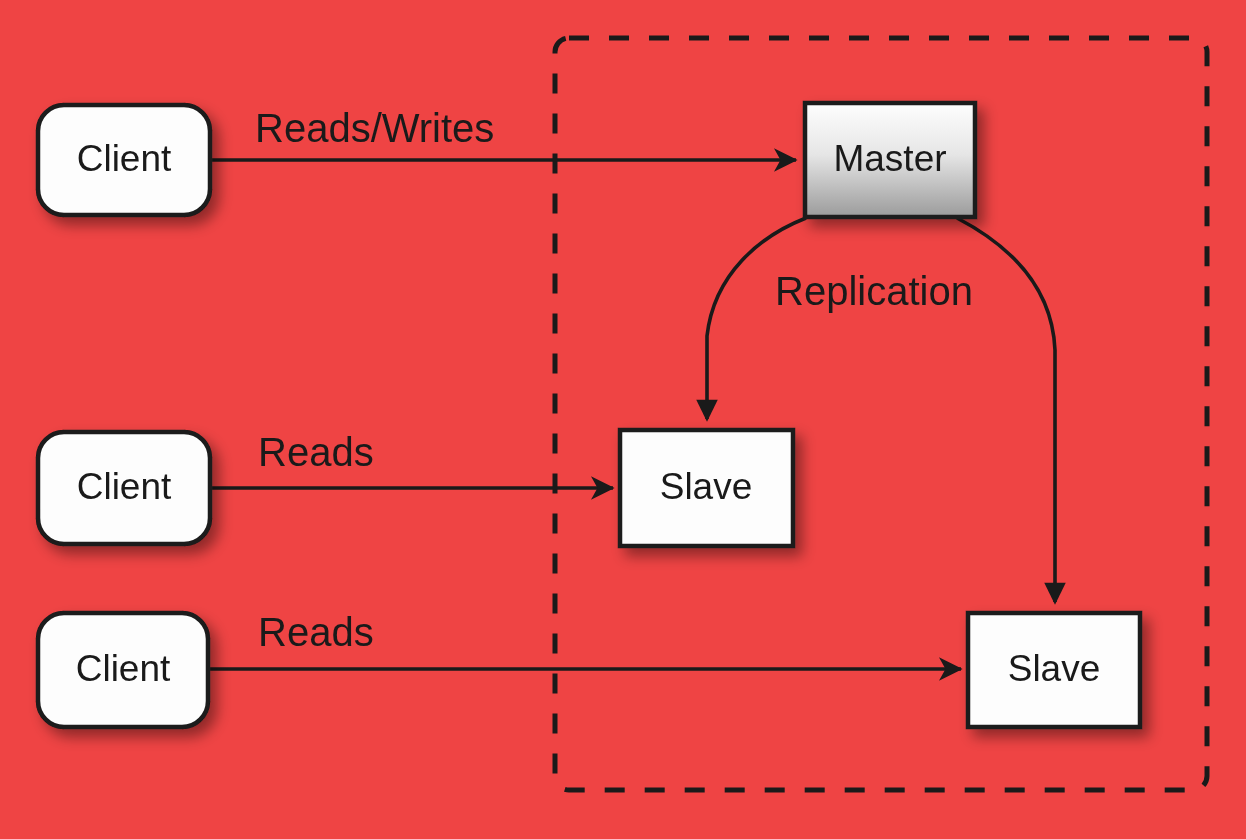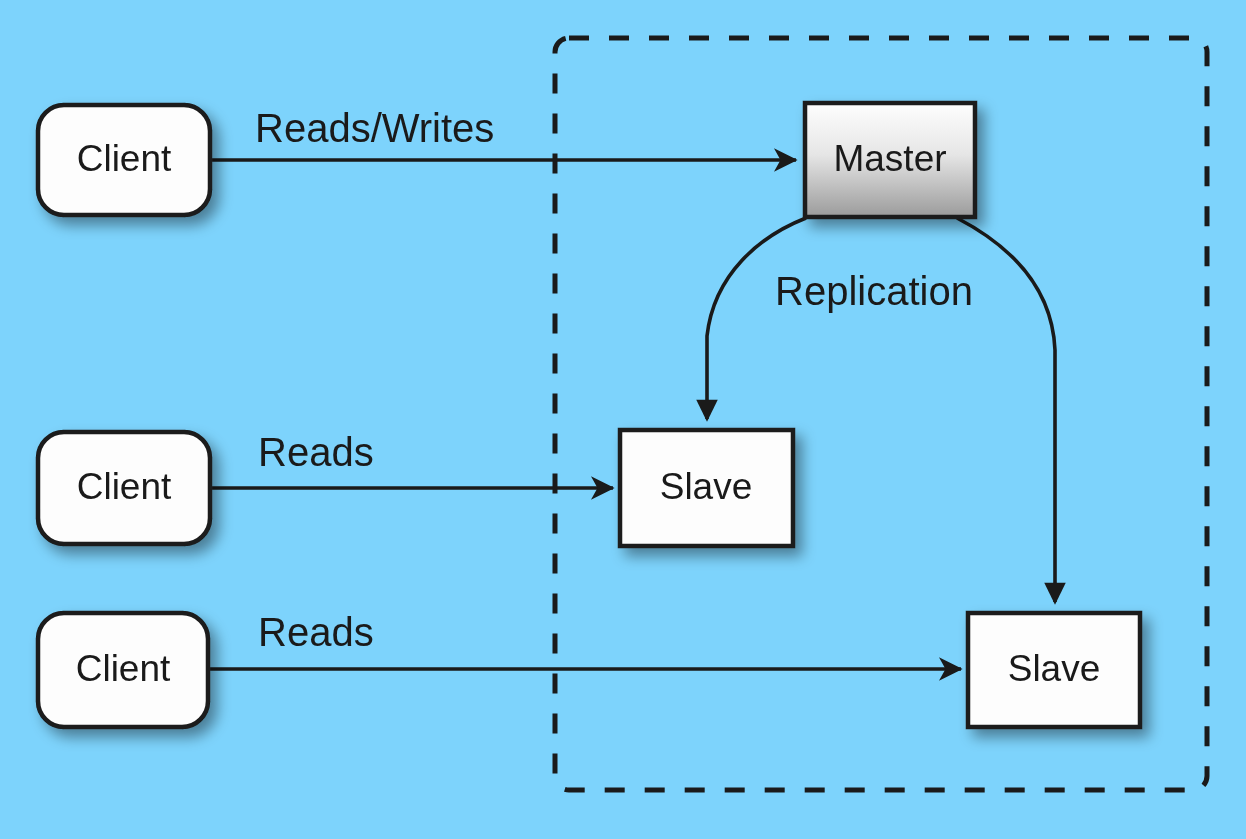--- a/index.html
+++ b/index.html
@@ -7,21 +7,21 @@
     padding: 0;
     background: #ffffff;
   }
   body {
     font-family: "Liberation Sans", sans-serif;
   }
   #canvas {
     position: relative;
     width: 1246px;
     height: 839px;
-    background: #7dd3fc;
+    background: #ef4444;
     overflow: hidden;
   }
   #diagram-svg {
     position: absolute;
     left: 0;
     top: 0;
     width: 1246px;
     height: 839px;
   }
   .node-label {

